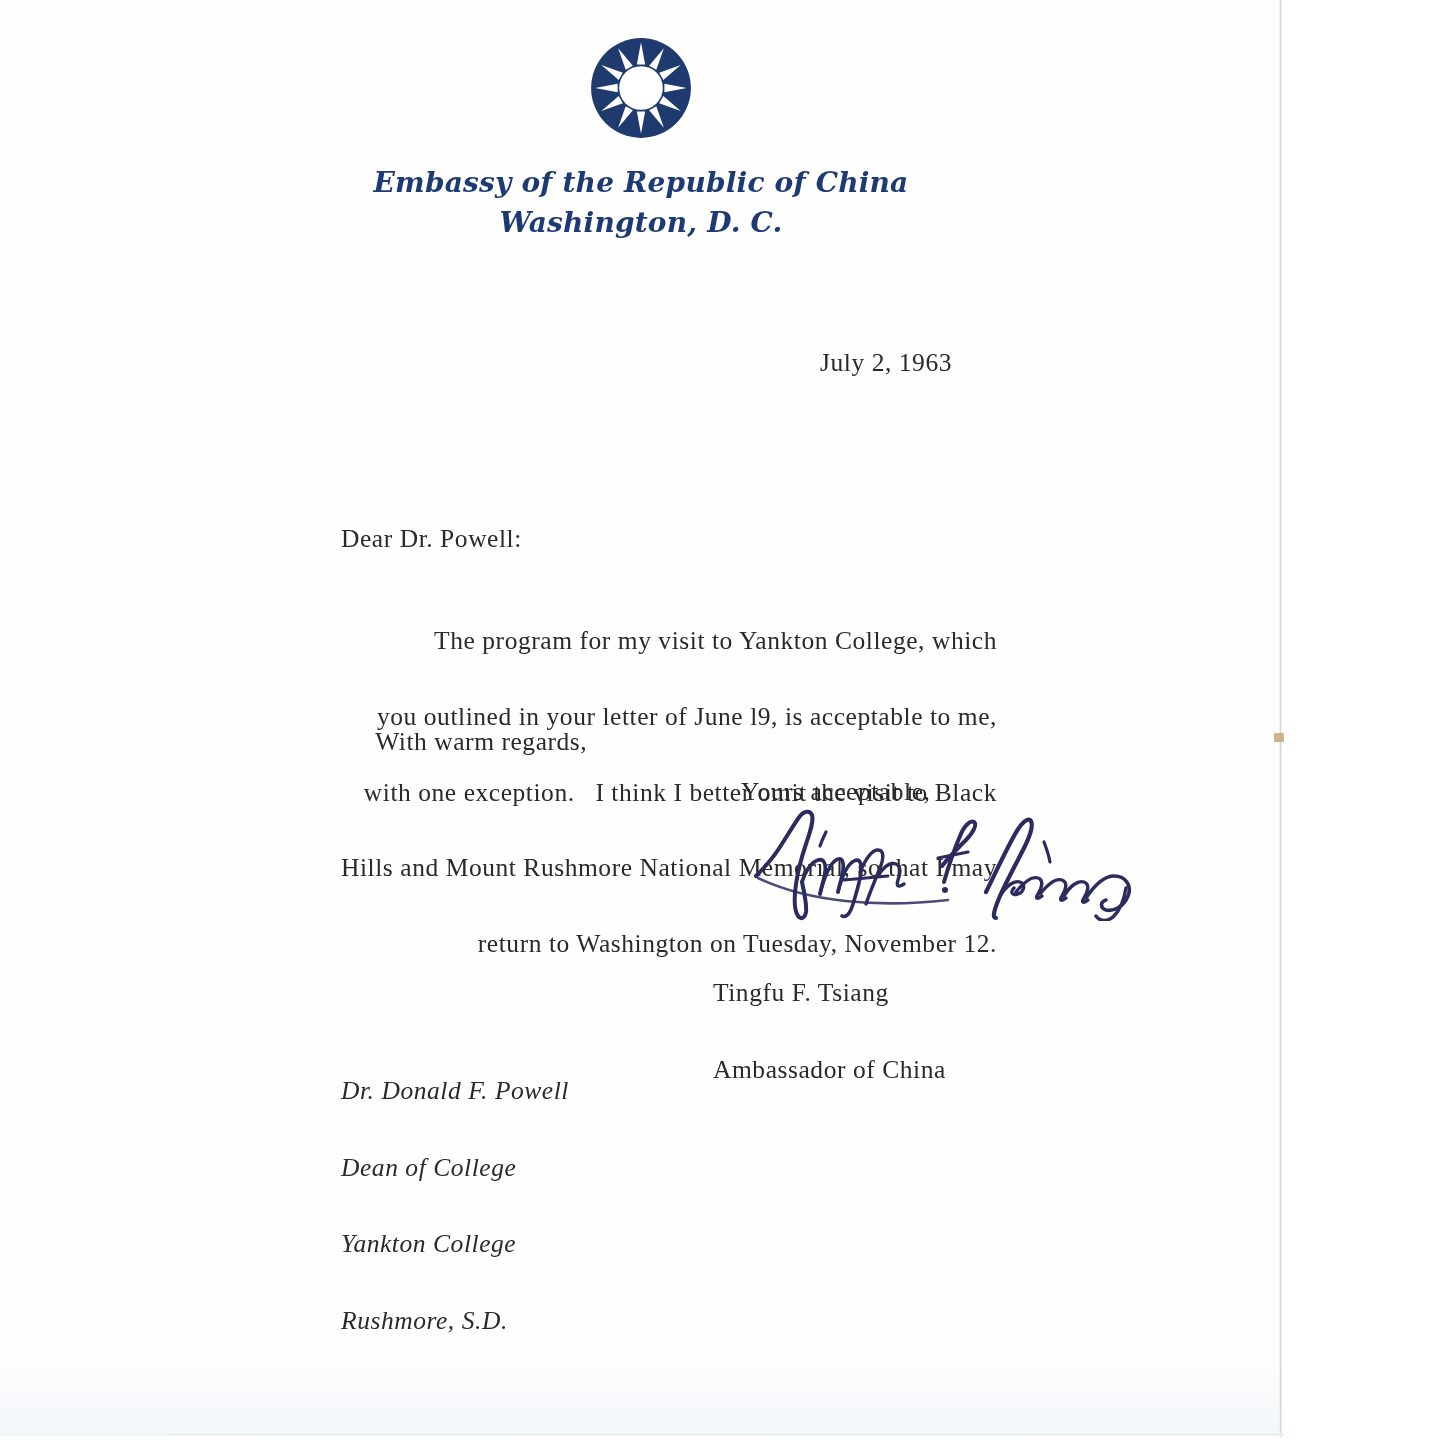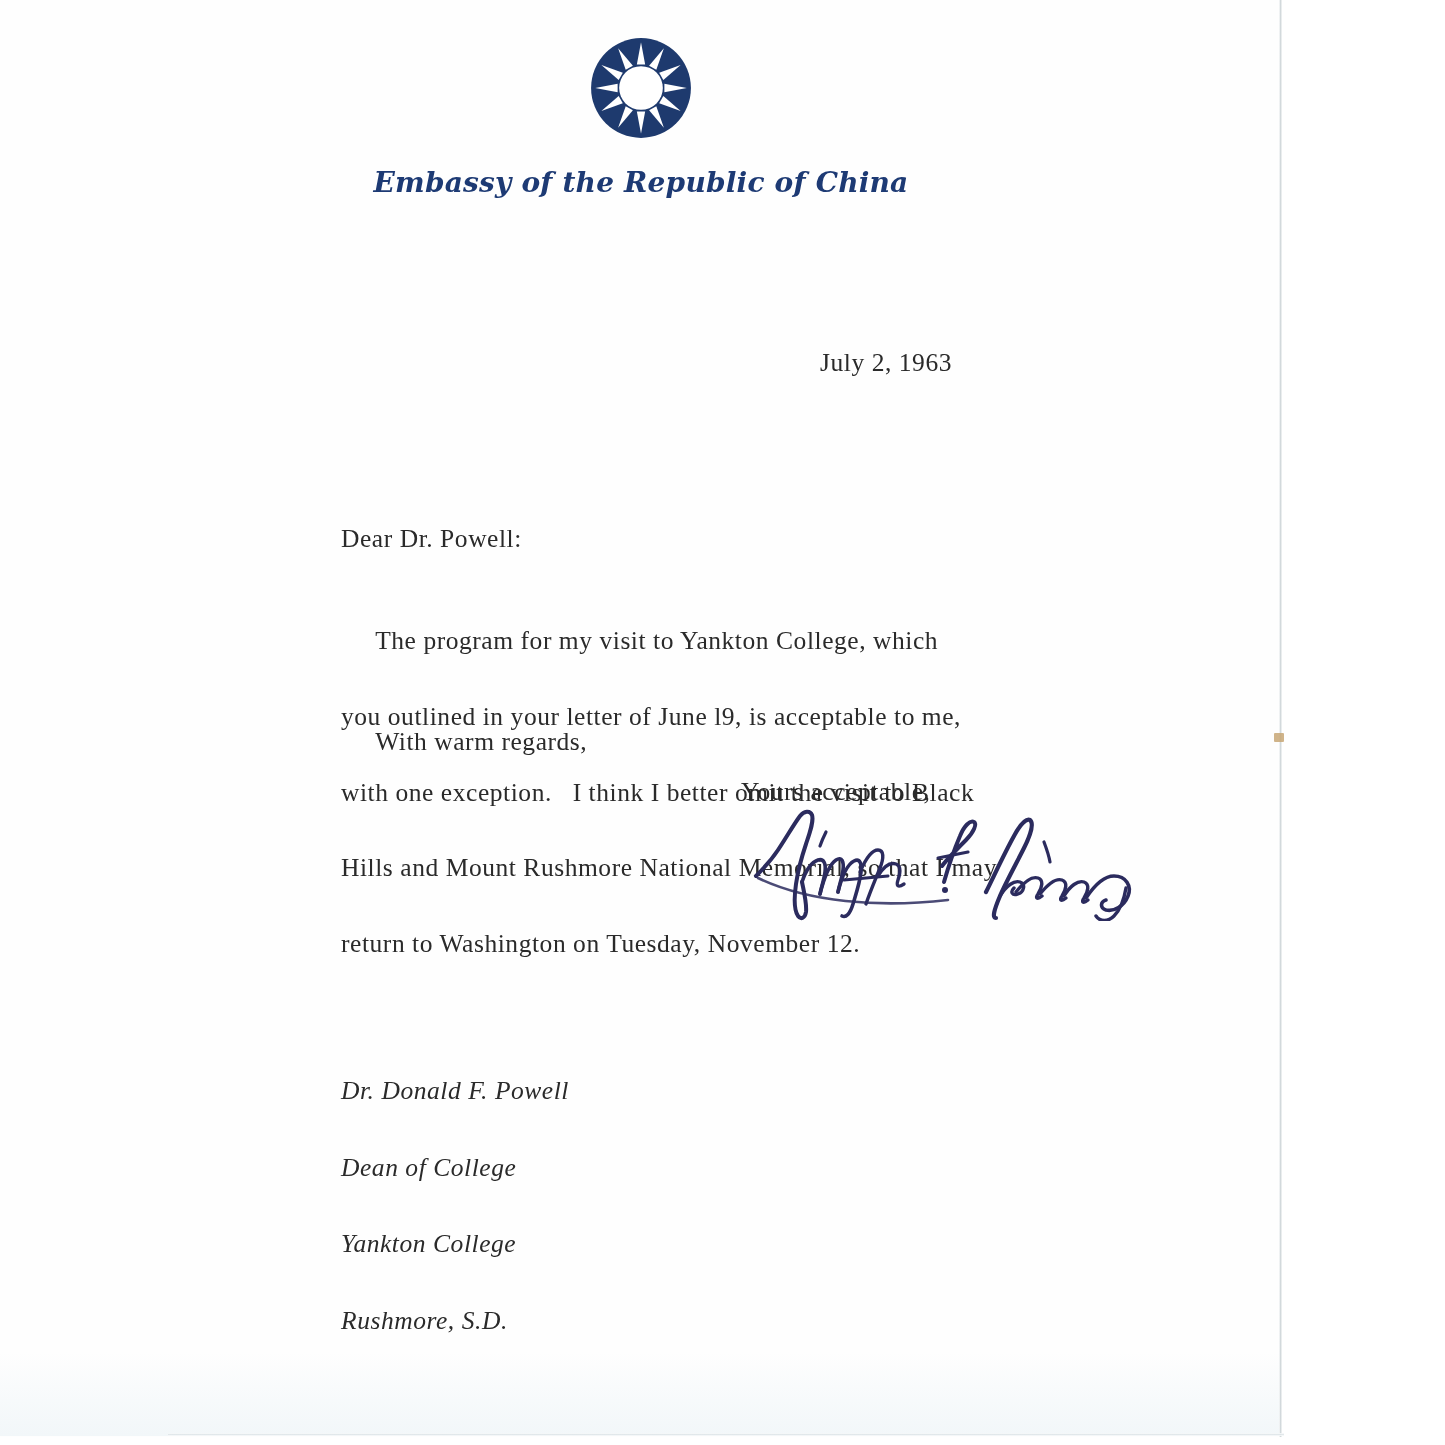--- a/index.html
+++ b/index.html
@@ -137,20 +137,21 @@
     position: absolute;
     left: 341px;
     top: 526px;
   }
 
   .body-para {
     position: absolute;
     left: 341px;
     top: 578px;
     line-height: 25.2px;
+    text-align: right;
   }
 
   .body-para .ln {
     display: block;
   }
 
   .regards {
     position: absolute;
     left: 341px;
     top: 729px;
@@ -245,20 +246,21 @@
           <g transform="rotate(330 100 100)">
               <polygon points="100,12 108,55 92,55"></polygon>
             </g>
         </g>
         <circle cx="100" cy="100" r="42" fill="#ffffff"></circle>
       </svg>
     </div>
 
     <div class="lh-line1">Embassy of the Republic of China</div>
 
+    <div class="lh-line2">Washington, D. C.</div>
   </div>
 
   <div class="typed date">July 2, 1963</div>
 
   <div class="typed salutation">Dear Dr. Powell:</div>
 
   <div class="typed body-para">
     <span class="ln">     The program for my visit to Yankton College, which</span>
     <span class="ln">you outlined in your letter of June l9, is acceptable to me,</span>
     <span class="ln">with one exception.   I think I better omit the visit to Black</span>
@@ -307,20 +309,24 @@
                  C376 100 366 106 358 104 C352 102 352 96 358 94" stroke-width="3.6"></path>
         <path d="M378 82 C376 94 372 104 366 110 C360 116 352 116 348 110" stroke-width="3.4"></path>
 
         <path d="M296 36 C299 44 301 50 302 56" stroke-width="3.2"></path>
 
         <path d="M10 72 C60 96 130 102 200 94" stroke-width="2.6" opacity=".85"></path>
       </g>
     </svg>
   </div>
 
+  <div class="typed signer">
+    <span class="ln">Tingfu F. Tsiang</span>
+    <span class="ln">Ambassador of China</span>
+  </div>
 
   <div class="typed recipient">
     <span class="ln">Dr. Donald F. Powell</span>
     <span class="ln">Dean of College</span>
     <span class="ln">Yankton College</span>
     <span class="ln">Rushmore, S.D.</span>
   </div>
 
 </div>
 

